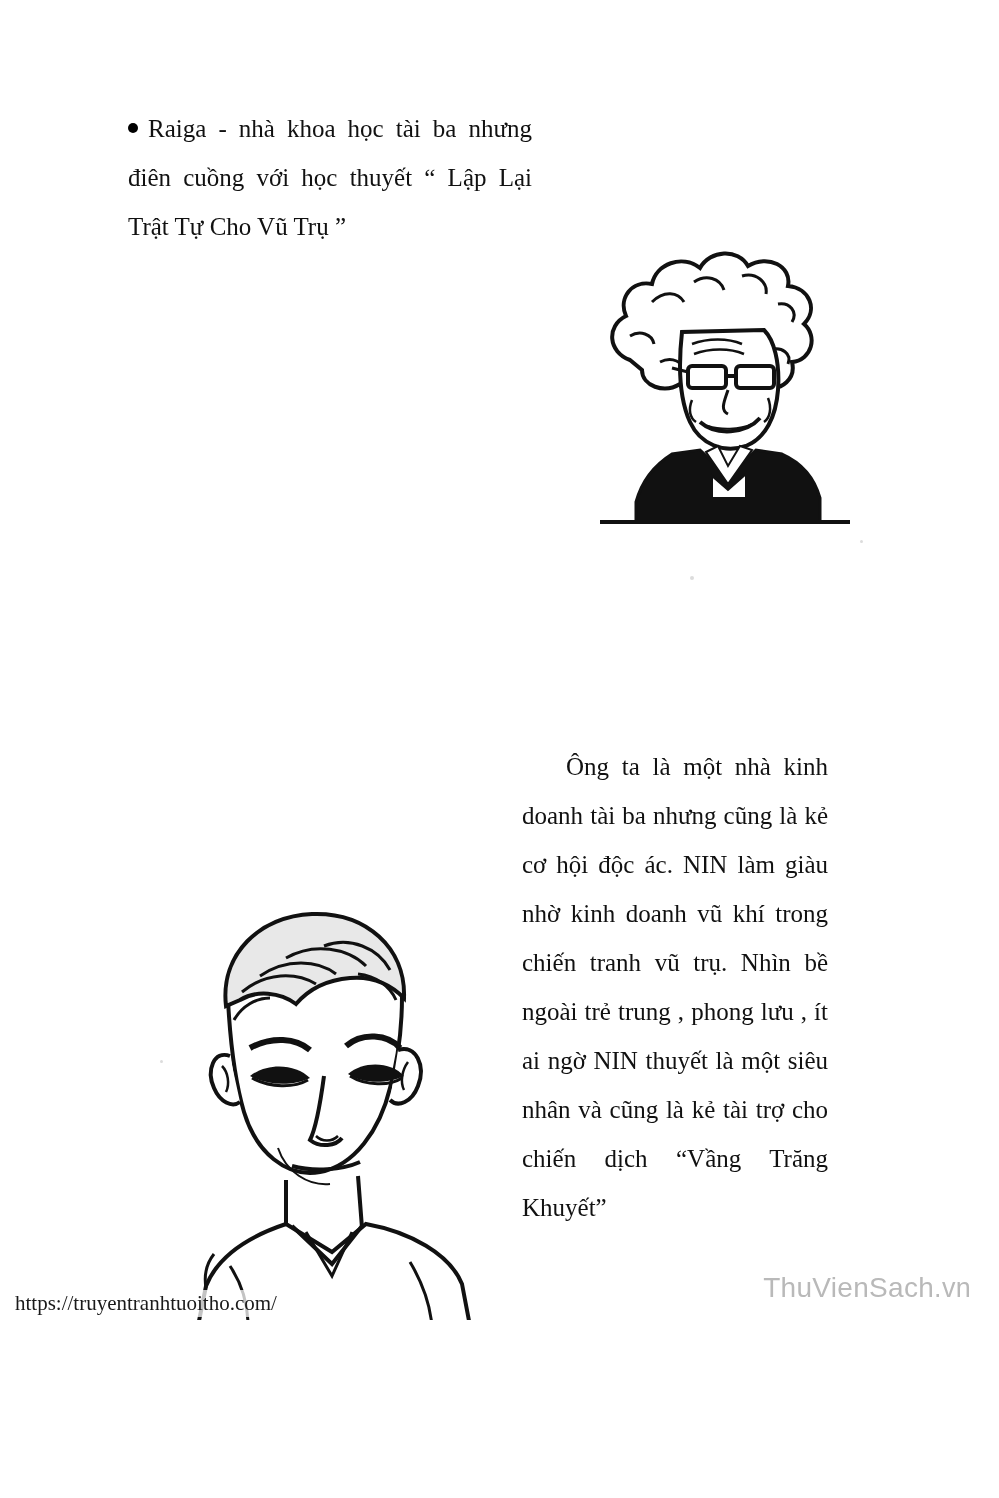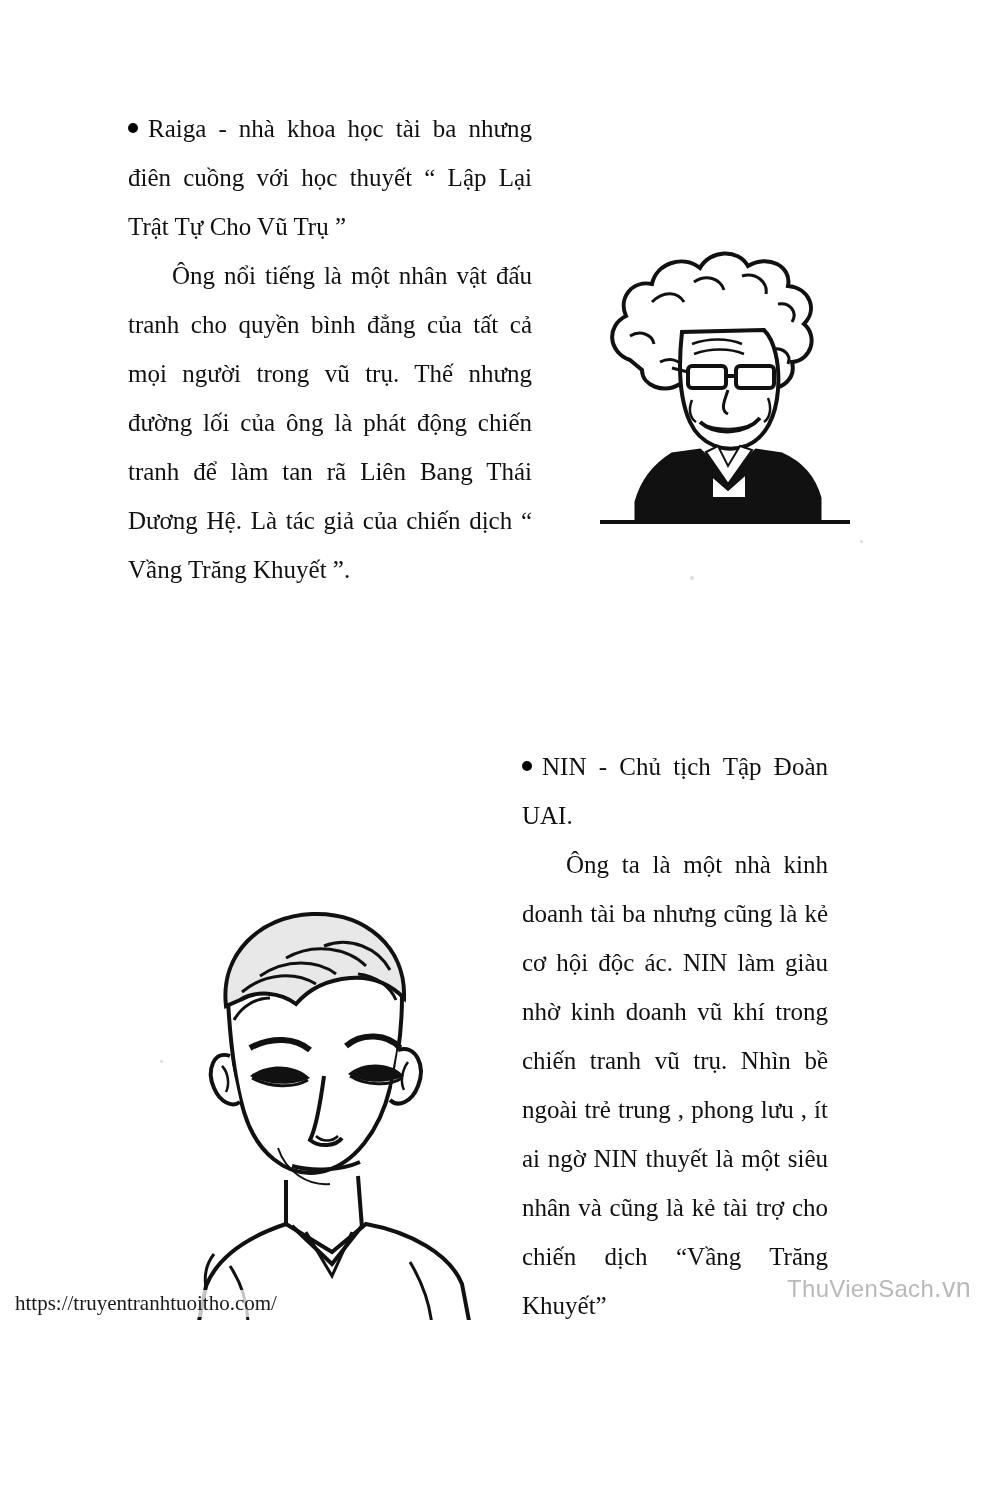--- a/index.html
+++ b/index.html
@@ -92,37 +92,36 @@
   }
   #watermark-site {
     position: absolute;
     right: 28px;
     bottom: 16px;
     font-family: "Liberation Sans", sans-serif;
     font-size: 27px;
     color: #b9b9b9;
     letter-spacing: 0.3px;
   }
-  #watermark-site .big { font-size: 24px; }
+  #watermark-site .big { font-size: 28px; }
 
   
   .speck {
     position: absolute;
     background: #dcdcdc;
     border-radius: 50%;
   }
 </style>
 </head>
 <body>
 
 <div id="page">
 
   <div class="col-text" id="block-raiga-text">
     <p class="para"><span class="bullet-dot"></span><span>Raiga - nhà khoa học tài ba nhưng điên cuồng với học thuyết “ Lập Lại Trật Tự Cho Vũ Trụ ”</span></p>
-    <p class="para indent">Ông nổi tiếng là một nhân vật đấu tranh cho quyền bình đẳng của tất cả mọi người trong vũ trụ. Thế nhưng đường lối của ông là phát động chiến tranh để làm tan rã Liên Bang Thái Dương Hệ. Là tác giả của chiến dịch “ Vầng Trăng Khuyết ”.</p>
   </div>
 
   <div class="figure" id="fig-raiga">
     <svg viewBox="0 0 300 310" width="300" height="310" xmlns="http://www.w3.org/2000/svg">
 
       <path d="M70 120 C48 112 46 86 66 76 C58 58 72 40 92 44 C96 24 122 14 140 28
                C150 10 178 8 188 26 C208 14 232 26 228 46 C250 48 258 70 244 84
                C258 96 252 120 232 122 C236 138 222 152 206 146
                C200 162 176 166 166 152 C150 164 126 160 120 144
                C104 154 82 146 82 130 Z" fill="none" stroke="#111" stroke-width="4"></path>
@@ -159,21 +158,20 @@
 
       <path d="M146 212 L168 244 L192 210 L180 206 L168 226 L158 206 Z" fill="#ffffff" stroke="#111" stroke-width="2"></path>
 
       <path d="M152 236 L168 250 L186 234 L186 258 L152 258 Z" fill="#ffffff" stroke="#111" stroke-width="2"></path>
 
       <line x1="40" y1="282" x2="290" y2="282" stroke="#111" stroke-width="4"></line>
     </svg>
   </div>
 
   <div class="col-text" id="block-nin-text">
-    <p class="para"><span class="bullet-dot"></span><span>NIN - Chủ tịch Tập Đoàn UAI.</span></p>
     <p class="para indent">Ông ta là một nhà kinh doanh tài ba nhưng cũng là kẻ cơ hội độc ác. NIN làm giàu nhờ kinh doanh vũ khí trong chiến tranh vũ trụ. Nhìn bề ngoài trẻ trung , phong lưu , ít ai ngờ NIN thuyết là một siêu nhân và cũng là kẻ tài trợ cho chiến dịch “Vầng Trăng Khuyết”</p>
   </div>
 
   <div class="figure" id="fig-nin">
     <svg viewBox="0 0 400 460" width="400" height="460" xmlns="http://www.w3.org/2000/svg">
 
       <path d="M118 120 C112 76 148 40 200 38 C254 36 292 70 292 116
                C292 150 288 180 280 208 C270 250 244 286 210 292
                C176 298 146 272 134 232 C124 198 120 158 118 120 Z" fill="#ffffff" stroke="#111" stroke-width="4"></path>
 

